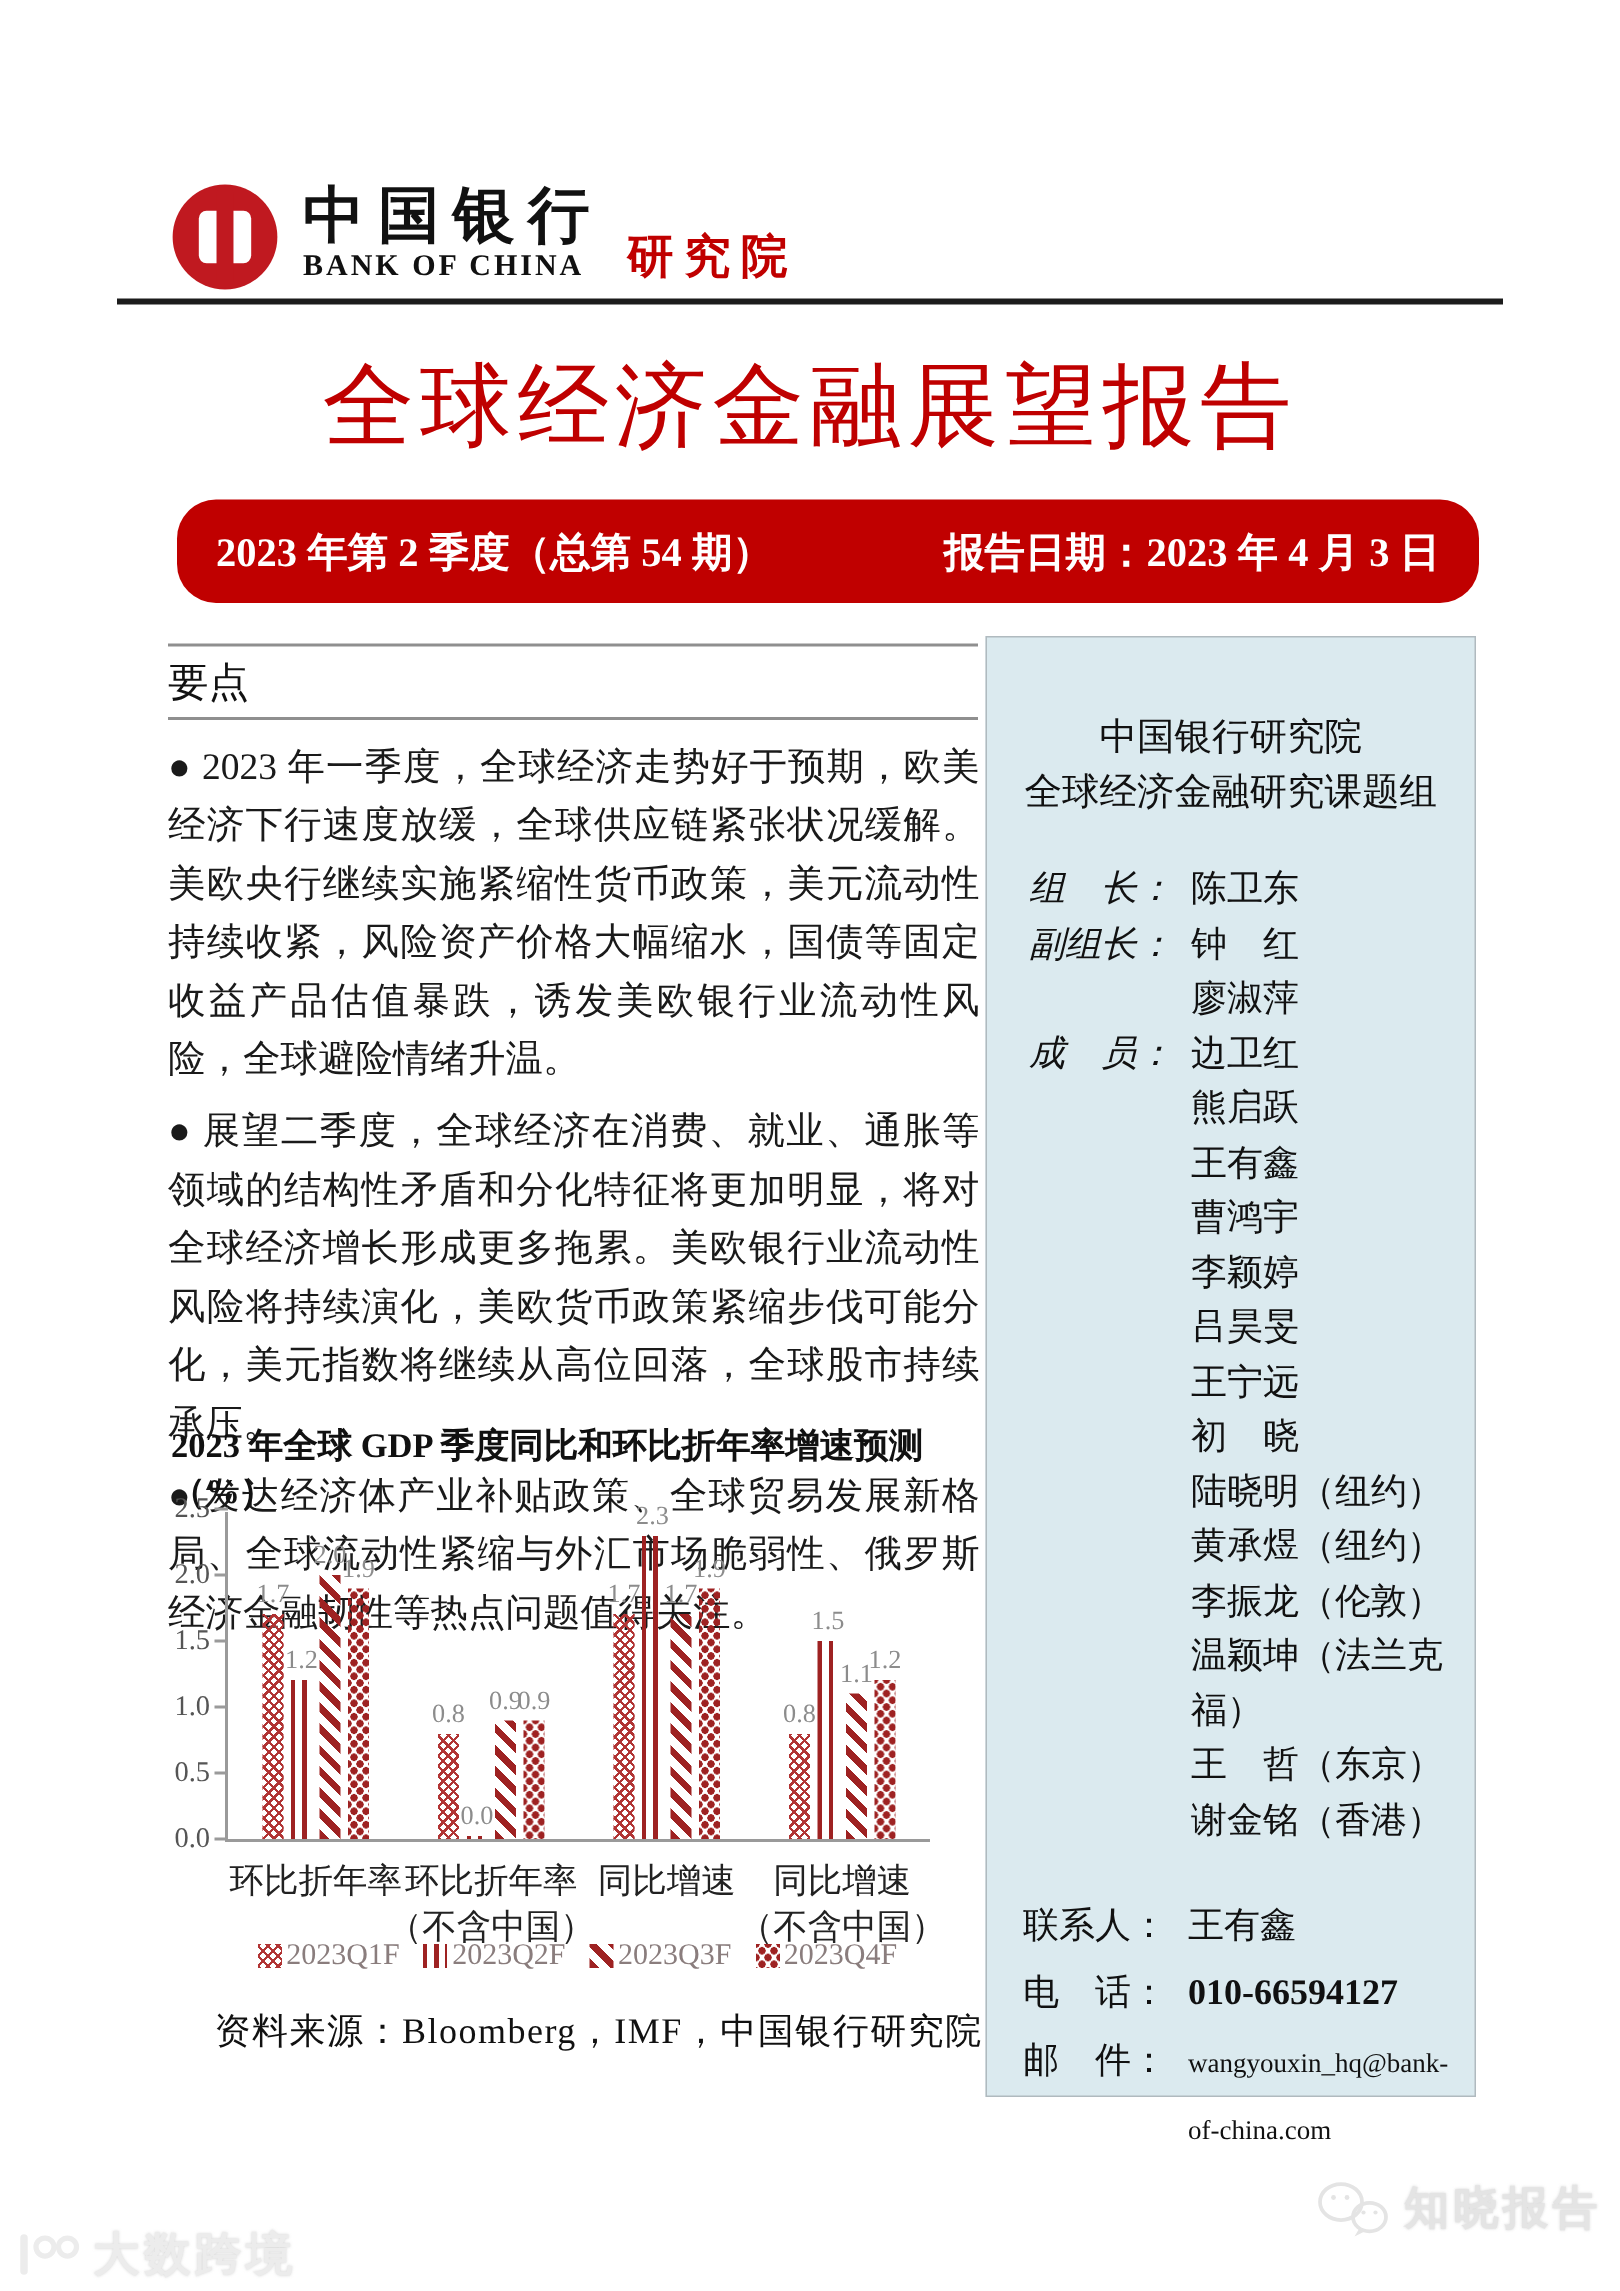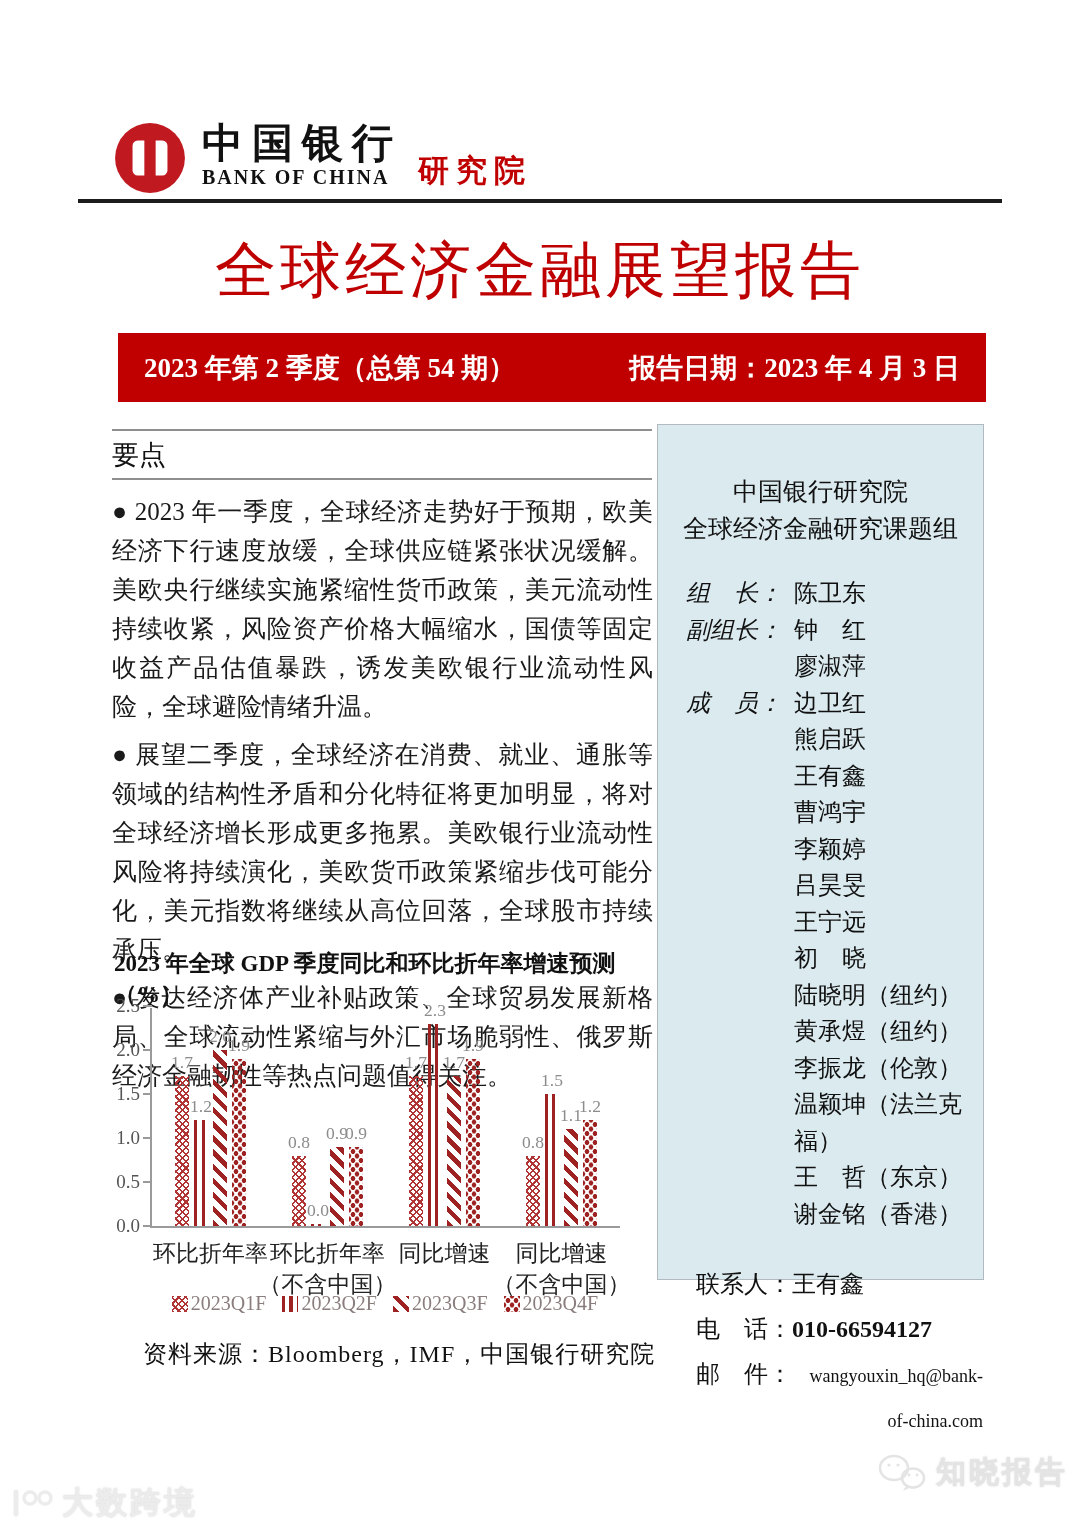--- a/index.html
+++ b/index.html
@@ -14,21 +14,21 @@
   .logo-zh { font-size:41px; font-weight:bold; letter-spacing:9px; line-height:46px; color:#111; }
   .logo-en { font-size:20px; font-weight:bold; letter-spacing:2px; color:#111; }
   .institute { margin-left:16px; margin-top:30px; color:#c00000; font-size:31px; font-weight:bold; letter-spacing:7px; }
   .top-rule { position:absolute; left:78px; top:199px; width:924px; height:4px; background:#1c1c1c; }
 
   .report-title { position:absolute; left:78px; top:230px; width:924px; text-align:center;
                   font-size:61px; font-weight:normal; color:#bf0000; letter-spacing:4px; }
 
   .banner { position:absolute; left:118px; top:333px; width:868px; height:69px; background:#c00000;
             color:#fff; display:flex; align-items:center; justify-content:space-between;
-            padding:0 26px; font-size:27px; font-weight:bold; }
+            padding:0 26px; font-size:27px; font-weight:bold;border-radius:26px; }
 
   
   .kp-rule { position:absolute; left:112px; width:540px; height:2px; background:#8f8f8f; }
   .kp-heading { position:absolute; left:112px; top:437px; font-size:27px; color:#111; }
   .bullets { position:absolute; left:112px; top:492px; width:541px; font-size:25px; line-height:39px;
              text-align:justify; color:#1a1a1a; }
   .bullet { margin-bottom:9px; }
 
   
   .chart-title { position:absolute; left:114px; top:948px; width:530px; font-size:23px; font-weight:bold; color:#111; }
@@ -54,27 +54,27 @@
       repeating-linear-gradient(45deg,  #b13434 0 1.6px, transparent 1.6px 4.8px),
       repeating-linear-gradient(135deg, #b13434 0 1.6px, transparent 1.6px 4.8px); }
   .pat-vlines { background-image: repeating-linear-gradient(90deg, #9e2222 0 3px, transparent 3px 7.5px); }
   .pat-diag   { background-image: repeating-linear-gradient(45deg, #9e2222 0 4.5px, transparent 4.5px 10px); }
   .pat-diamonds { background-image:
       radial-gradient(circle, #9e2222 2.3px, transparent 2.6px),
       radial-gradient(circle, #9e2222 2.3px, transparent 2.6px);
       background-size:8px 9px; background-position:0 0, 4px 4.5px; }
 
   
-  .panel { position:absolute; left:657px; top:424px; width:327px; height:856px;
+  .panel { position:absolute; left:657px; top:424px; width:327px; height:974px;
            background:#dbeaef; border:1px solid #b0babf; }
   .panel-title { margin-top:48px; text-align:center; font-size:25px; color:#111; line-height:37px; }
   .roles { margin-top:28px; padding-left:28px; font-size:24px; color:#111; }
   .role-row { display:flex; line-height:36.5px; }
   .role-label { width:108px; flex:none;font-style:italic; }
-  .contacts { margin-top:30px; padding-left:24px; font-size:24px; color:#111;text-align:right; }
+  .contacts { margin-top:30px; padding-left:24px; font-size:24px; color:#111; }
   .contact-row { display:flex; align-items:baseline; line-height:45px; }
   .contact-label { width:110px; flex:none; }
   .contact-value.phone { font-weight:bold; }
   .contact-value.email { font-size:18px; }
 
   
   .wm { position:absolute; display:flex; align-items:center; gap:8px; font-weight:bold;
         letter-spacing:3px; }
   .wm-left  { left:8px;  top:1482px; font-size:31px; color:#ececec; text-shadow:0 0 2px rgba(175,175,175,.55); }
   .wm-right { left:876px; top:1452px; font-size:30px; color:#e4e4e4; text-shadow:0 0 2px rgba(170,170,170,.55); }

